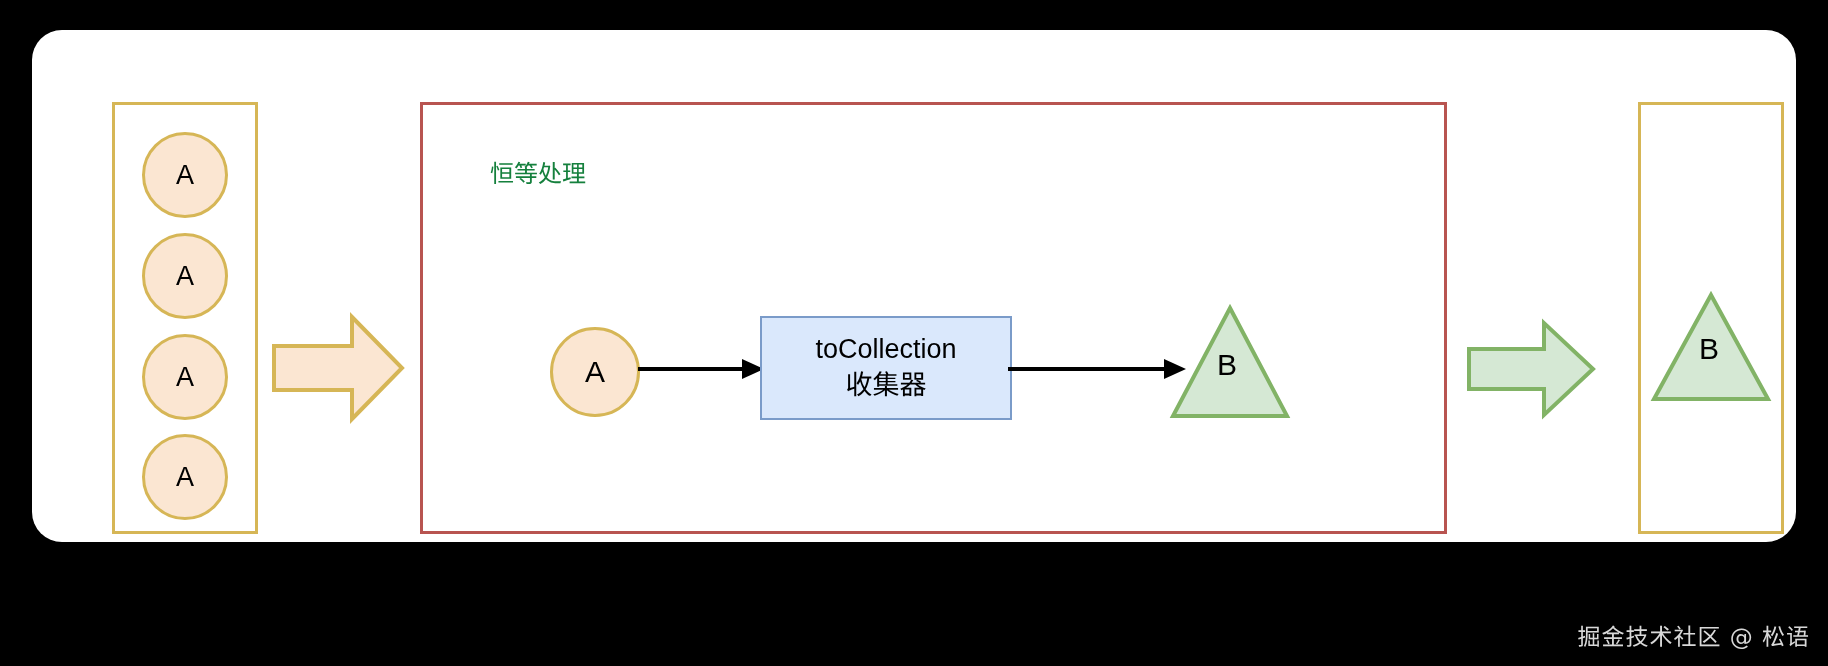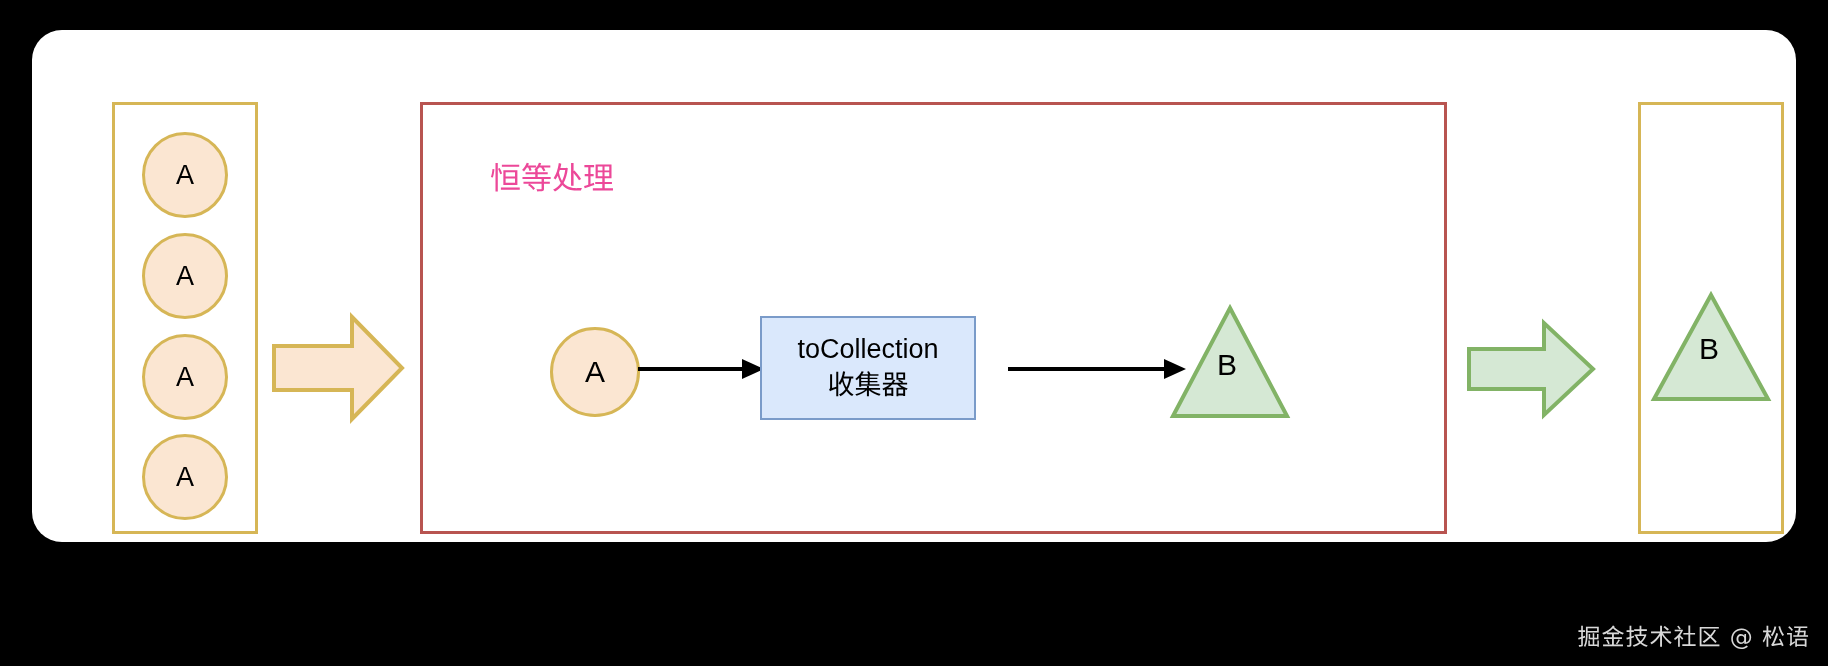--- a/index.html
+++ b/index.html
@@ -52,22 +52,22 @@
     height: 432px;
     background: #ffffff;
     border: 3px solid #b85450;
     box-sizing: border-box;
   }
 
   .proc-title {
     position: absolute;
     left: 458px;
     top: 130px;
-    font-size: 31px;
-    color: #ec4899;
+    font-size: 24px;
+    color: #15803d;
     line-height: 1.2;
     white-space: nowrap;
   }
 
   
   .token-circle {
     position: absolute;
     background: #fbe6d2;
     border: 3px solid #d6b656;
     border-radius: 50%;
@@ -101,21 +101,21 @@
     font-size: 30px;
     color: #000000;
     line-height: 1;
   }
 
   
   .blue-box {
     position: absolute;
     left: 728px;
     top: 286px;
-    width: 216px;
+    width: 252px;
     height: 104px;
     background: #dae8fc;
     border: 2px solid #7a9bc9;
     box-sizing: border-box;
     display: flex;
     flex-direction: column;
     align-items: center;
     justify-content: center;
     gap: 2px;
   }

